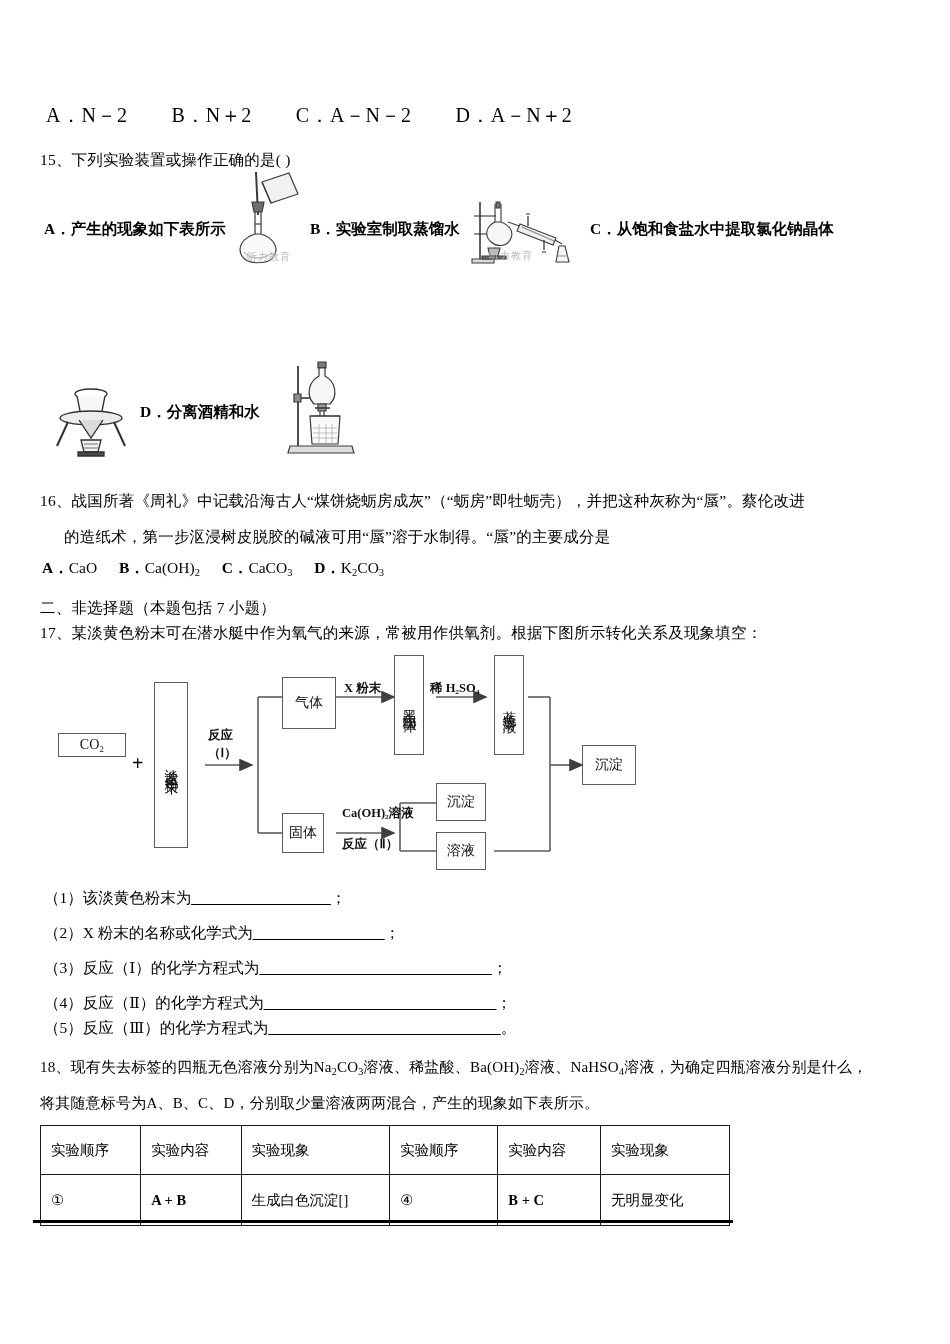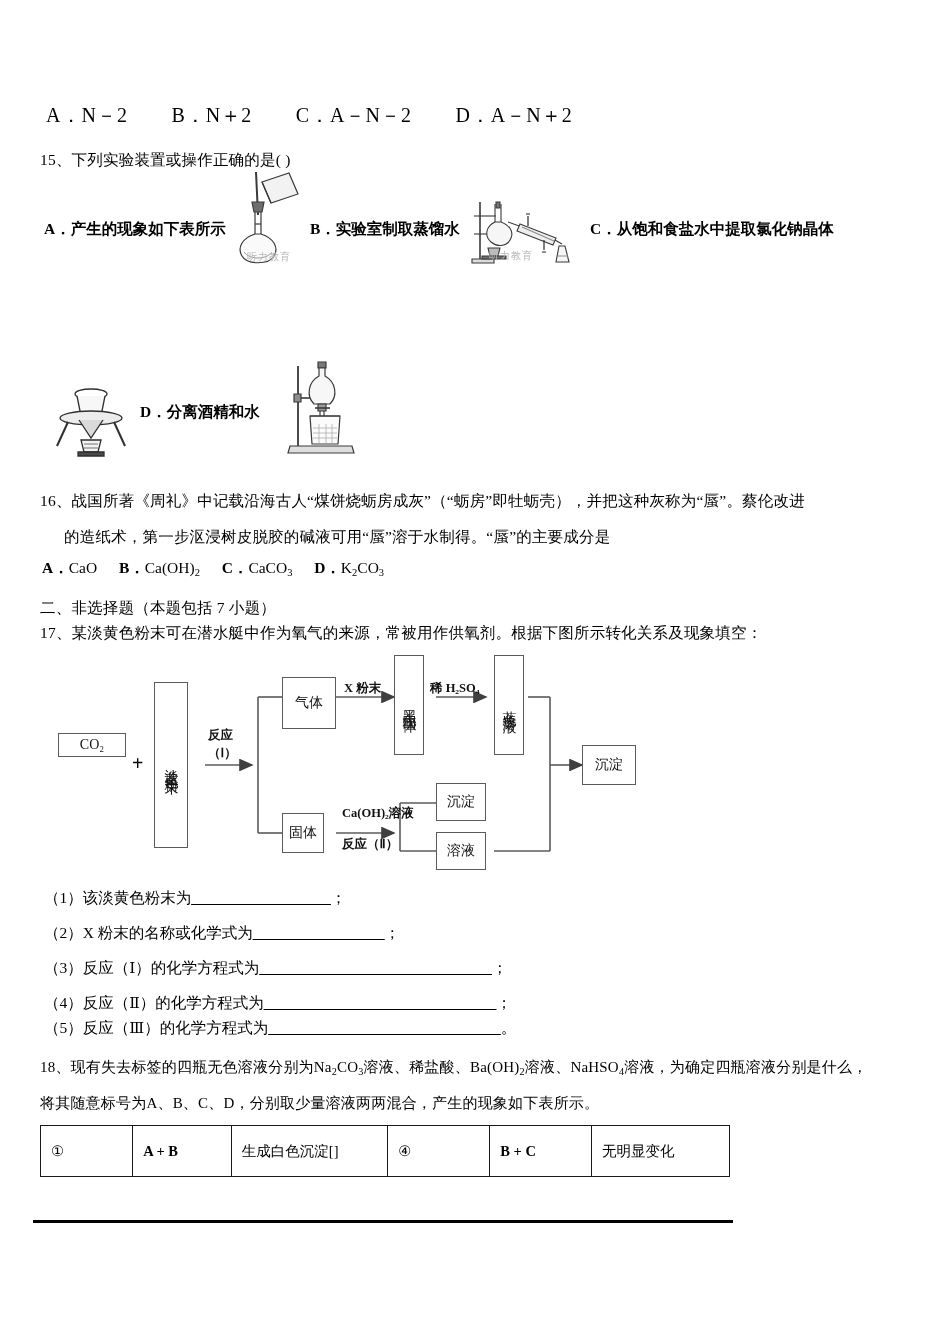--- a/index.html
+++ b/index.html
@@ -427,20 +427,28 @@
     <span>（5）</span><span>反应（Ⅲ）的化学方程式为</span><span class="ul">______________________________</span><span>。</span>
   </div>
 
   <div class="abs q-line" id="q18-l1">
     <span>18、现有失去标签的四瓶无色溶液分别为</span><span>Na<sub>2</sub>CO<sub>3</sub></span><span>溶液、稀盐酸、</span><span>Ba(OH)<sub>2</sub></span><span>溶液、</span><span>NaHSO<sub>4</sub></span><span>溶液，为确定四瓶溶液分别是什么，</span>
   </div>
   <div class="abs q-line" id="q18-l2">将其随意标号为A、B、C、D，分别取少量溶液两两混合，产生的现象如下表所示。</div>
 
   <table id="exp-table">
     <tbody>
+      <tr class="head">
+        <td class="c0">实验顺序</td>
+        <td class="c1">实验内容</td>
+        <td class="c2">实验现象</td>
+        <td class="c3">实验顺序</td>
+        <td class="c4">实验内容</td>
+        <td class="c5">实验现象</td>
+      </tr>
       <tr class="body">
         <td class="c0">①</td>
         <td class="c1 cellbold">A + B</td>
         <td class="c2">生成白色沉淀[]</td>
         <td class="c3">④</td>
         <td class="c4 cellbold">B + C</td>
         <td class="c5">无明显变化</td>
       </tr>
     </tbody>
   </table>

